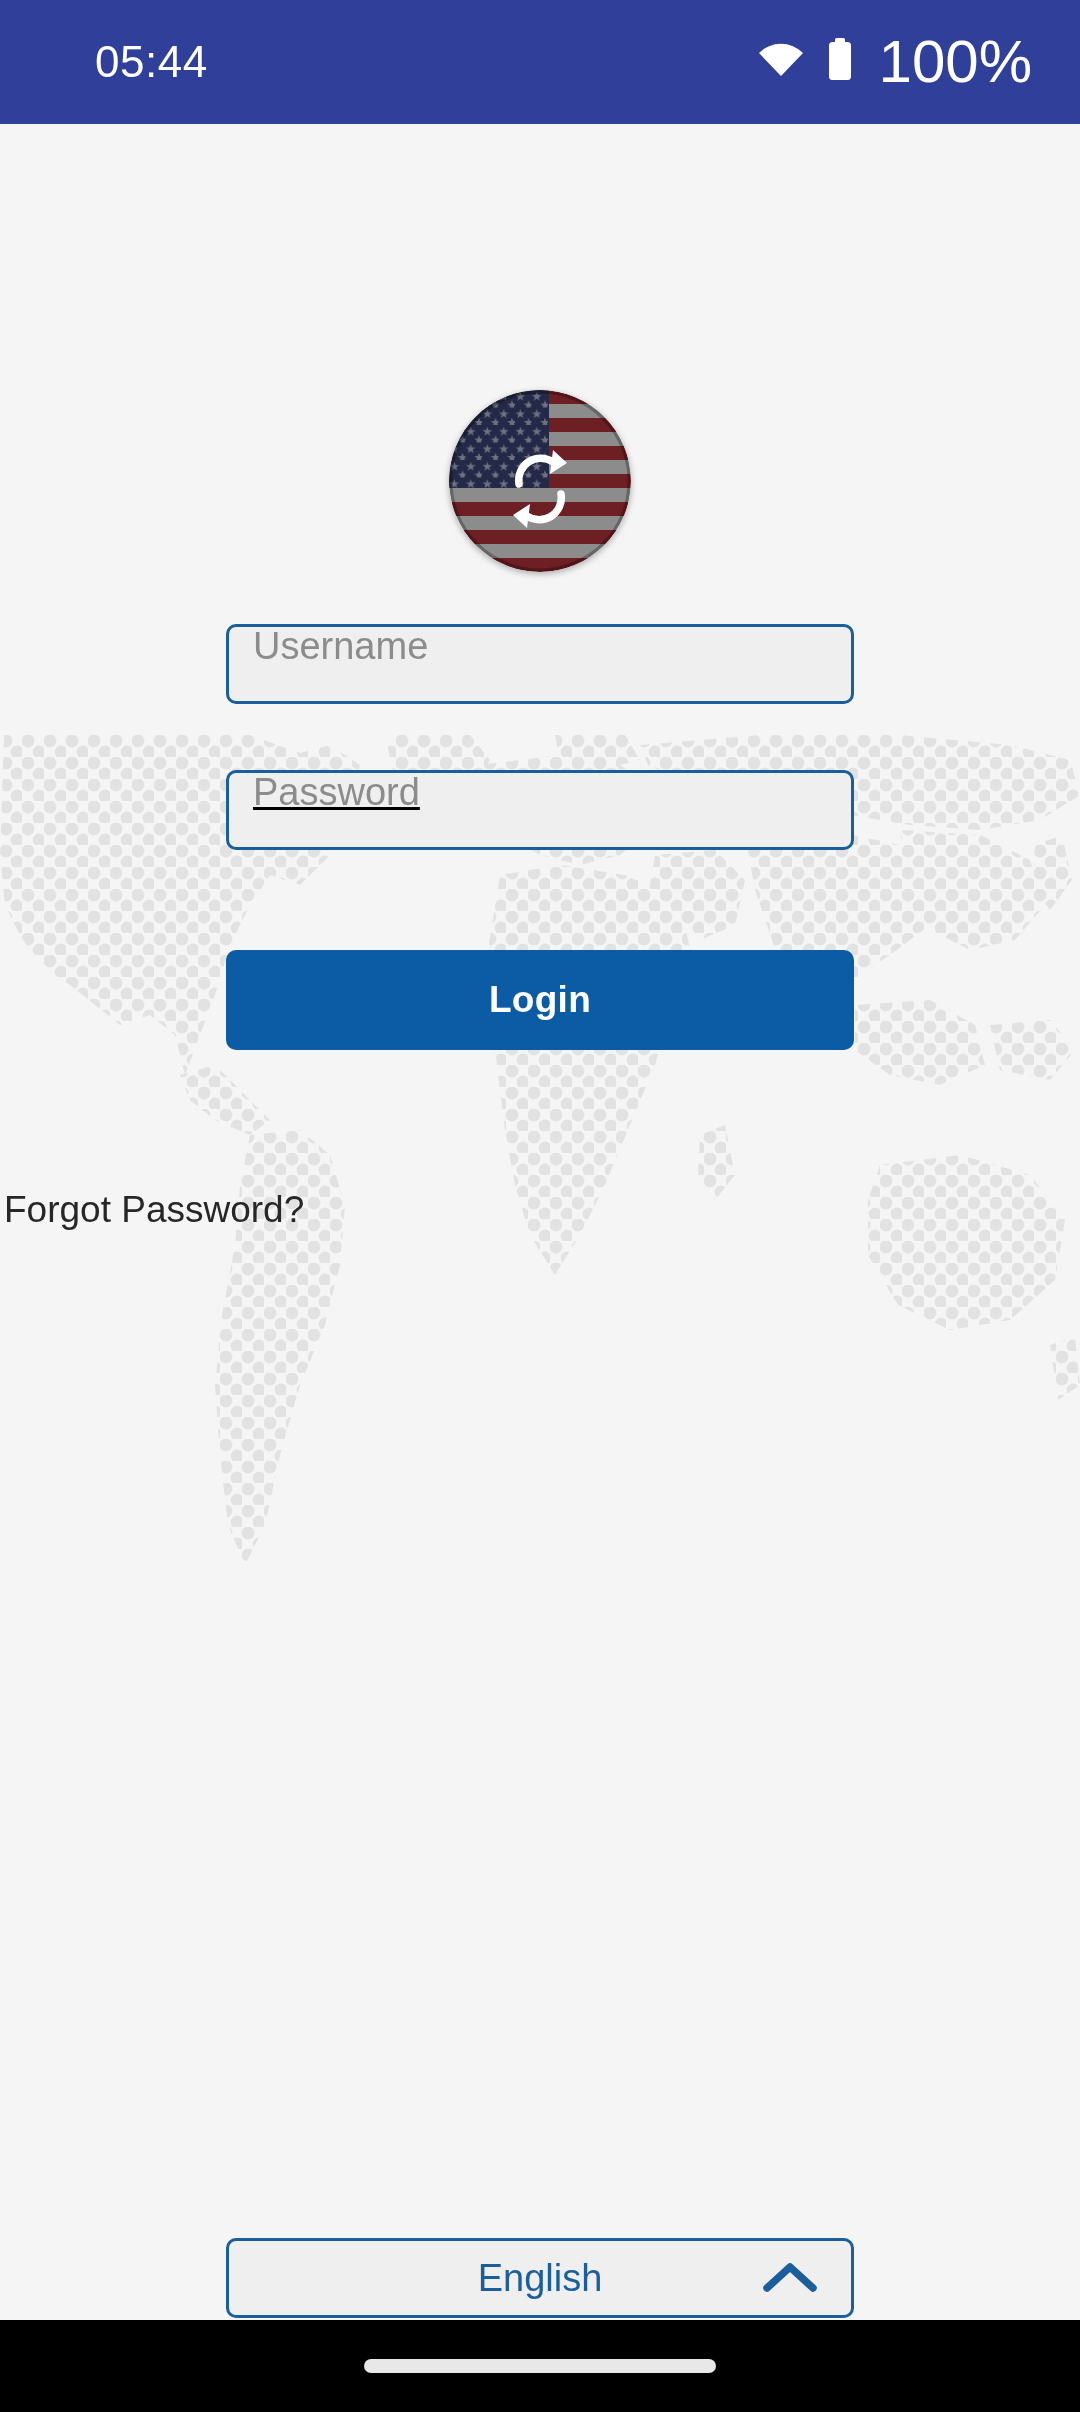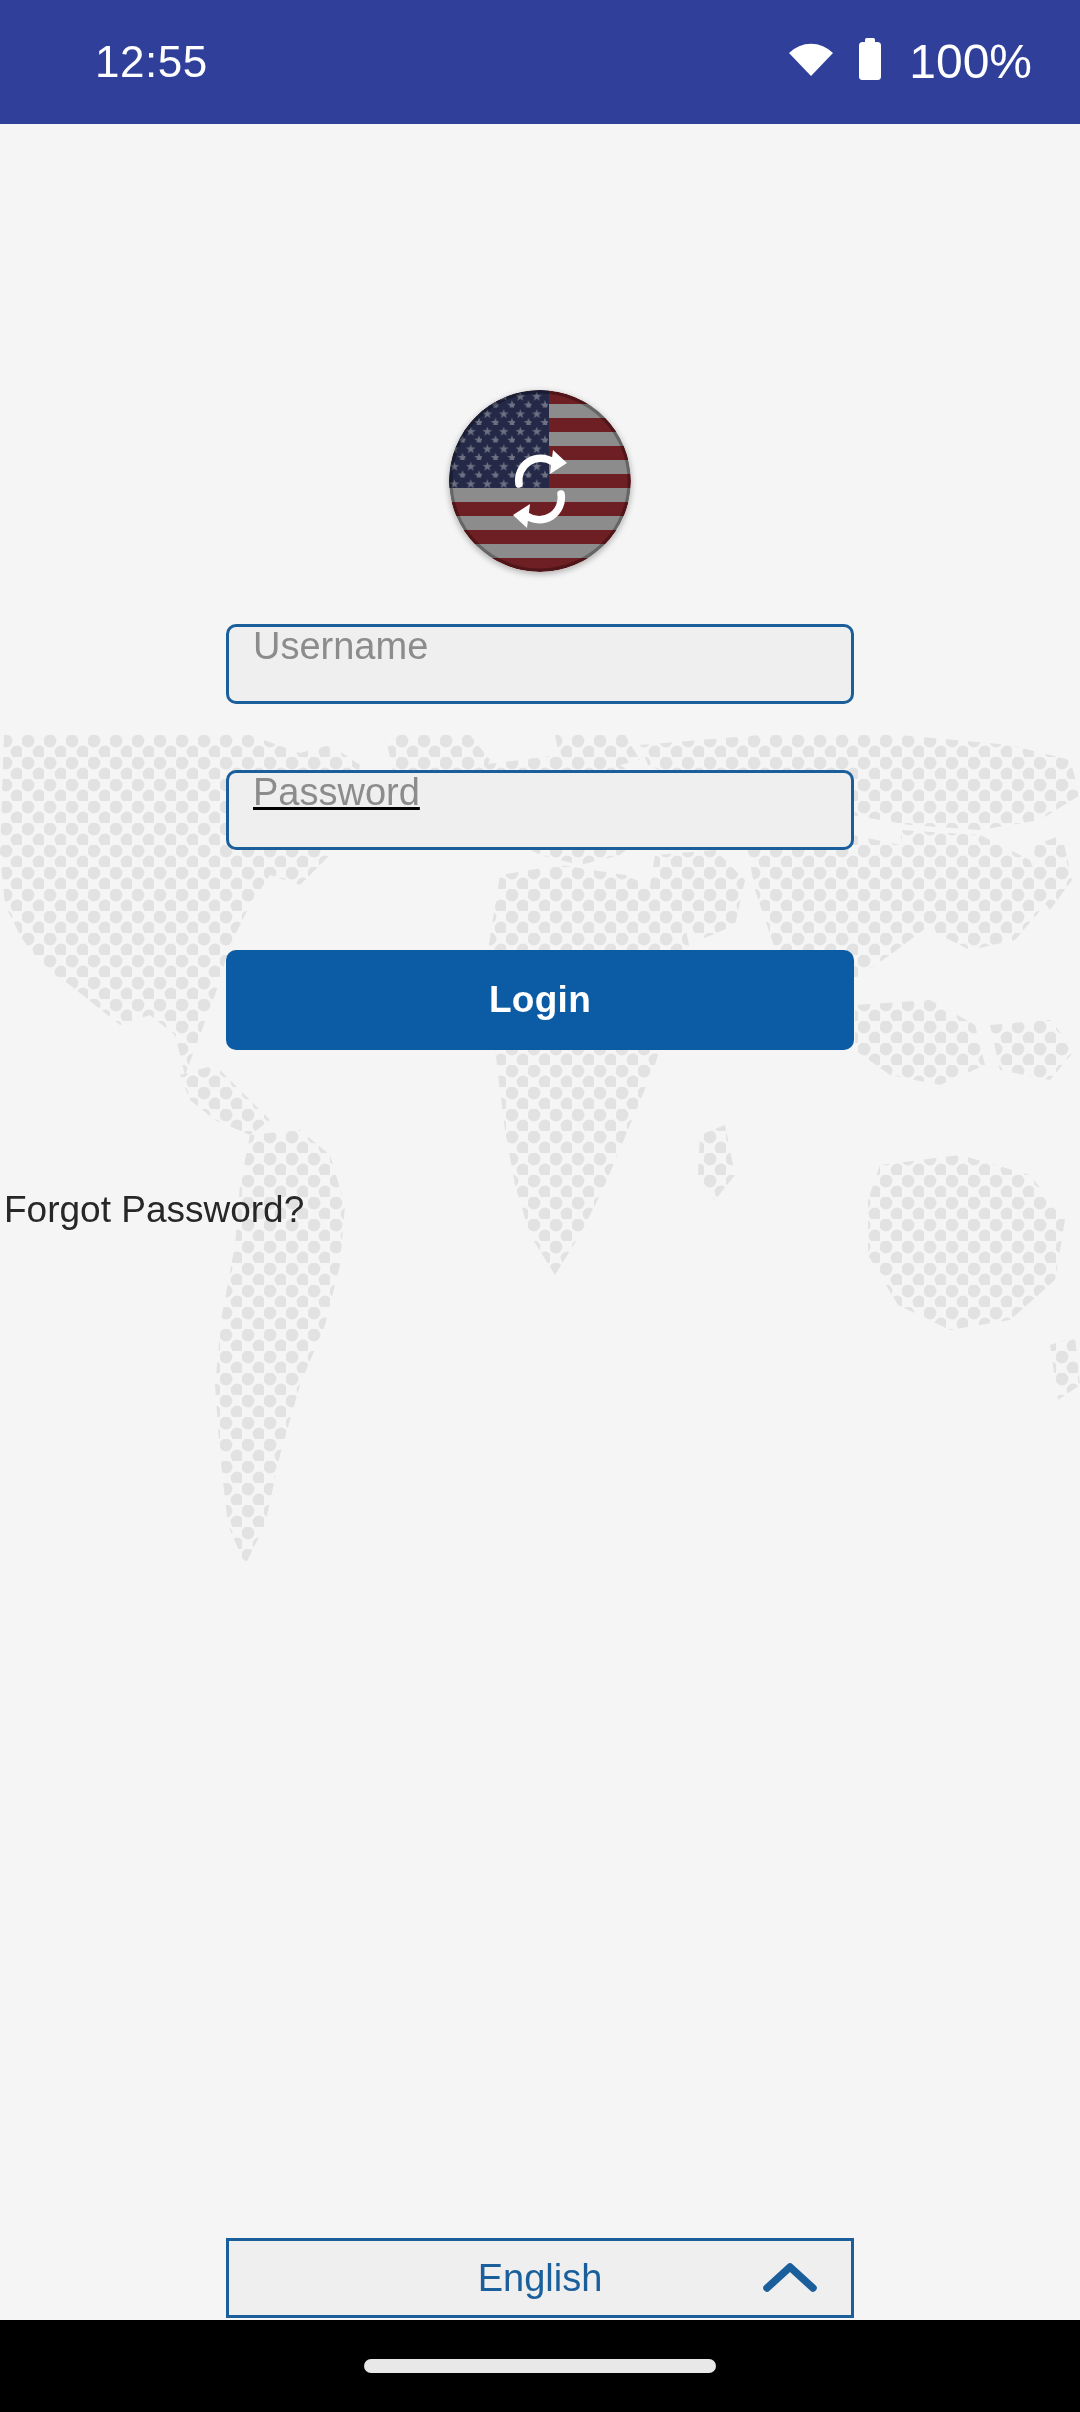--- a/index.html
+++ b/index.html
@@ -41,21 +41,21 @@
     line-height:1;
   }
   #status-right {
     display:flex;
     align-items:center;
     gap:22px;
   }
   .st-icon { display:block; }
   #status-battery-pct {
     color:#ffffff;
-    font-size:48px;
+    font-size:60px;
     font-weight:400;
     line-height:1;
     margin-left:4px;
   }
 
   
   #world-map {
     position:absolute;
     left:0;
     top:735px;
@@ -142,21 +142,21 @@
 
   
   #language-selector {
     position:absolute;
     left:226px;
     top:2238px;
     width:628px;
     height:80px;
     background:#efefef;
     border:3px solid #1a5f9c;
-    border-radius:0;
+    border-radius:10px;
     display:flex;
     align-items:center;
     justify-content:center;
     cursor:pointer;
   }
   #language-label {
     color:#1a5f9c;
     font-size:38px;
     font-weight:400;
     line-height:1;
@@ -254,21 +254,21 @@
                    L 1010 585 L 950 595 L 898 570 L 868 520 L 868 465 Z"></path>
 
           <path d="M 1050 610 L 1075 602 L 1080 650 L 1058 665 Z"></path>
         </clipPath>
       </defs>
       <rect x="0" y="0" width="1080" height="880" fill="url(#dots)" clip-path="url(#landmass)"></rect>
     </svg>
   </div>
 
   <div id="status-bar">
-    <span id="status-time">12:55</span>
+    <span id="status-time">05:44</span>
     <div id="status-right">
       <span class="st-icon">
         <svg width="48" height="40" viewBox="0 0 48 40" aria-hidden="true">
           <path d="M24 36 L2 13 A31 31 0 0 1 46 13 Z" fill="#ffffff"></path>
         </svg>
       </span>
       <span class="st-icon">
         <svg width="26" height="44" viewBox="0 0 26 44" aria-hidden="true">
           <rect x="8" y="0" width="10" height="5" rx="1.5" fill="#ffffff"></rect>
           <rect x="2" y="4" width="22" height="38" rx="3.5" fill="#ffffff"></rect>

